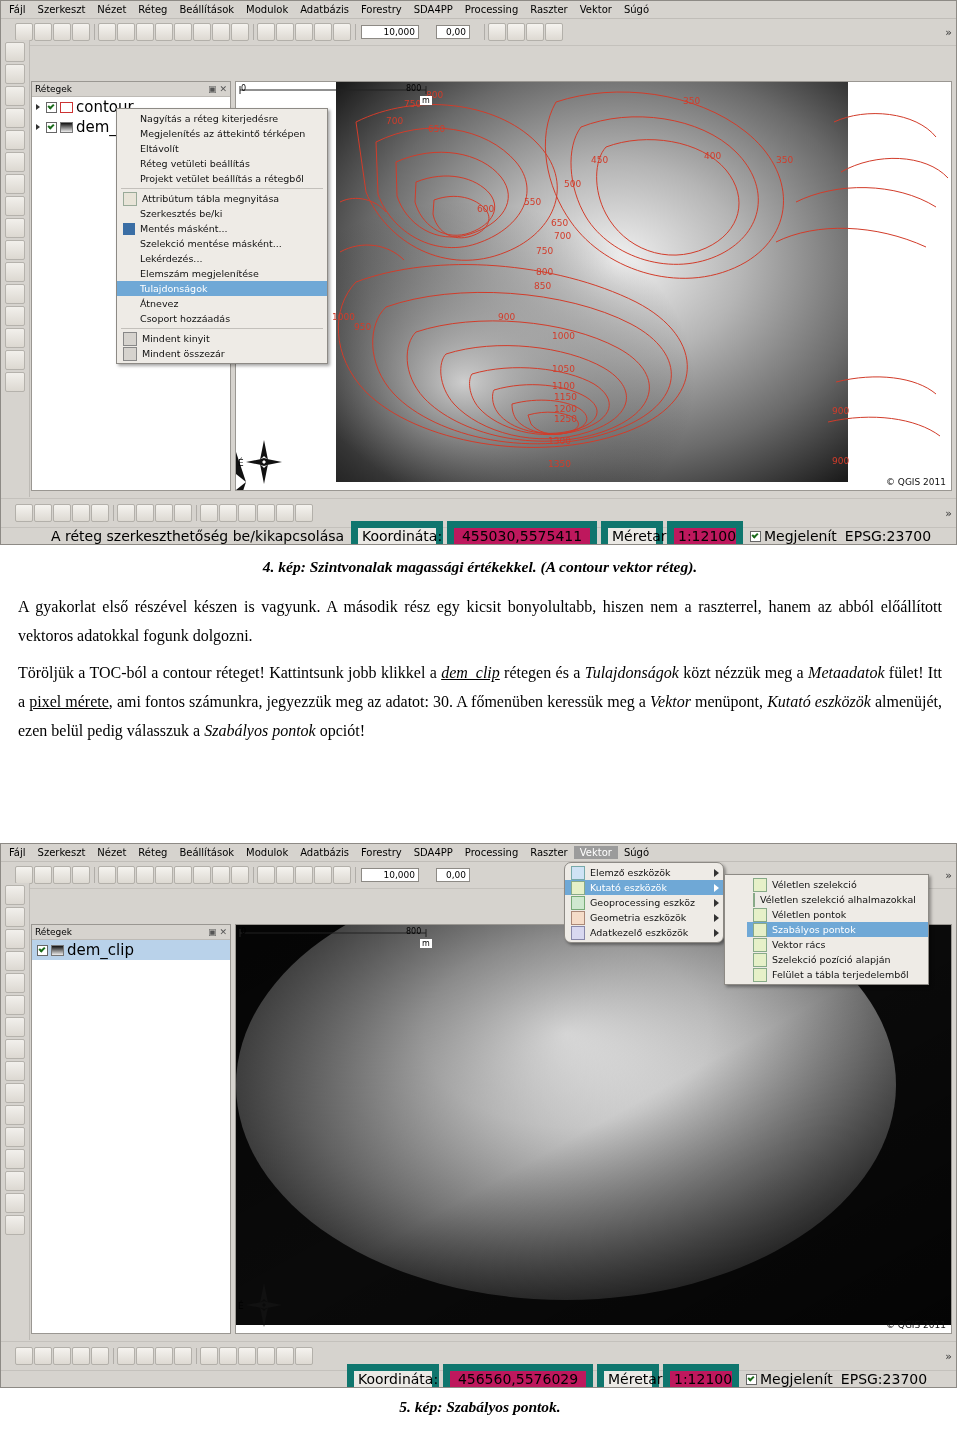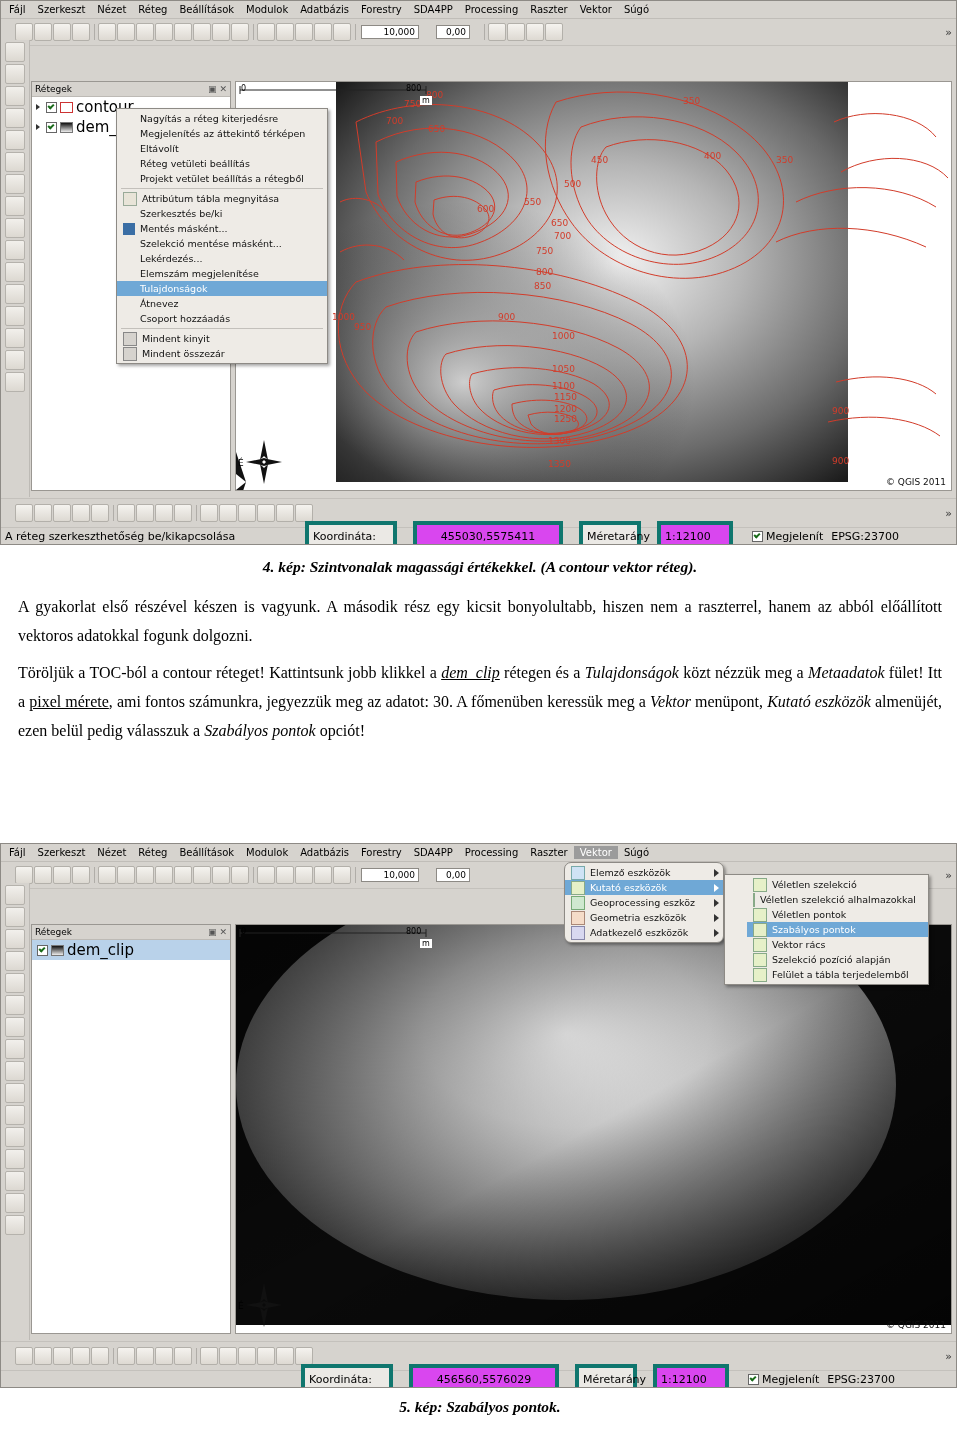--- a/index.html
+++ b/index.html
@@ -26,23 +26,23 @@
   .arrow{width:9px;height:9px;display:inline-block;position:relative;}
   .arrow:after{content:"";position:absolute;left:2px;top:1px;border-left:4px solid #333;border-top:3px solid transparent;border-bottom:3px solid transparent;}
   .chk{width:9px;height:9px;border:1px solid #666;background:#fff;display:inline-block;margin:0 3px;position:relative;}
   .chk.on:after{content:"";position:absolute;left:1px;top:1px;width:4px;height:2px;border-left:2px solid #1a6b1a;border-bottom:2px solid #1a6b1a;transform:rotate(-45deg);}
   .lswatch{width:11px;height:9px;display:inline-block;margin-right:3px;border:1px solid #777;}
 
   .canvas{position:absolute;background:#fff;border:1px solid #9a9792;overflow:hidden;box-sizing:border-box;}
   .scalebar{position:absolute;font-family:"DejaVu Sans",sans-serif;font-size:8px;color:#000;}
   .copyright{position:absolute;right:5px;bottom:3px;font-family:"DejaVu Sans",sans-serif;font-size:9px;color:#111;}
 
-  .statusbar{position:absolute;left:0;right:0;bottom:0;height:16px;background:#d6d3ce;display:flex;align-items:center;font-family:"DejaVu Sans",sans-serif;font-size:11px;border-top:1px solid #c4c1bc;}
-  .sbox{border:4px solid #0f766e;background:#ebe9e5;height:30px;display:flex;align-items:center;padding:0 4px;margin-right:16px;box-sizing:border-box;}
-  .sbox.white{background:#d946ef;}
+  .statusbar{position:absolute;left:0;right:0;bottom:0;height:16px;background:#d6d3ce;display:flex;align-items:center;font-family:"DejaVu Sans",sans-serif;font-size:14px;border-top:1px solid #c4c1bc;padding-left:46px;}
+  .sbox{border:7px solid #0f766e;background:#ebe9e5;height:30px;display:flex;align-items:center;padding:0 4px;margin-right:4px;box-sizing:border-box;}
+  .sbox.white{background:#be185d;}
 
   
   .ctx{position:absolute;background:#eeebe6;border:1px solid #8d8a85;box-shadow:2px 2px 3px rgba(0,0,0,.35);font-family:"DejaVu Sans",sans-serif;font-size:9.5px;padding:2px 0;z-index:50;box-sizing:border-box;}
   .ctx .it{display:flex;align-items:center;height:15px;padding:0 16px 0 6px;white-space:nowrap;color:#111;position:relative;}
   .ctx .it.sel{background:#6fa8d6;color:#fff;}
   .ctx .it .ico{width:12px;height:12px;margin-right:5px;display:inline-block;}
   .ctx .it .sub{position:absolute;right:4px;top:4px;border-left:5px solid #333;border-top:4px solid transparent;border-bottom:4px solid transparent;}
   .ctx .it.sel .sub{border-left-color:#fff;}
   .ctx .hr{height:1px;background:#c3c0bb;margin:2px 4px;}
 

